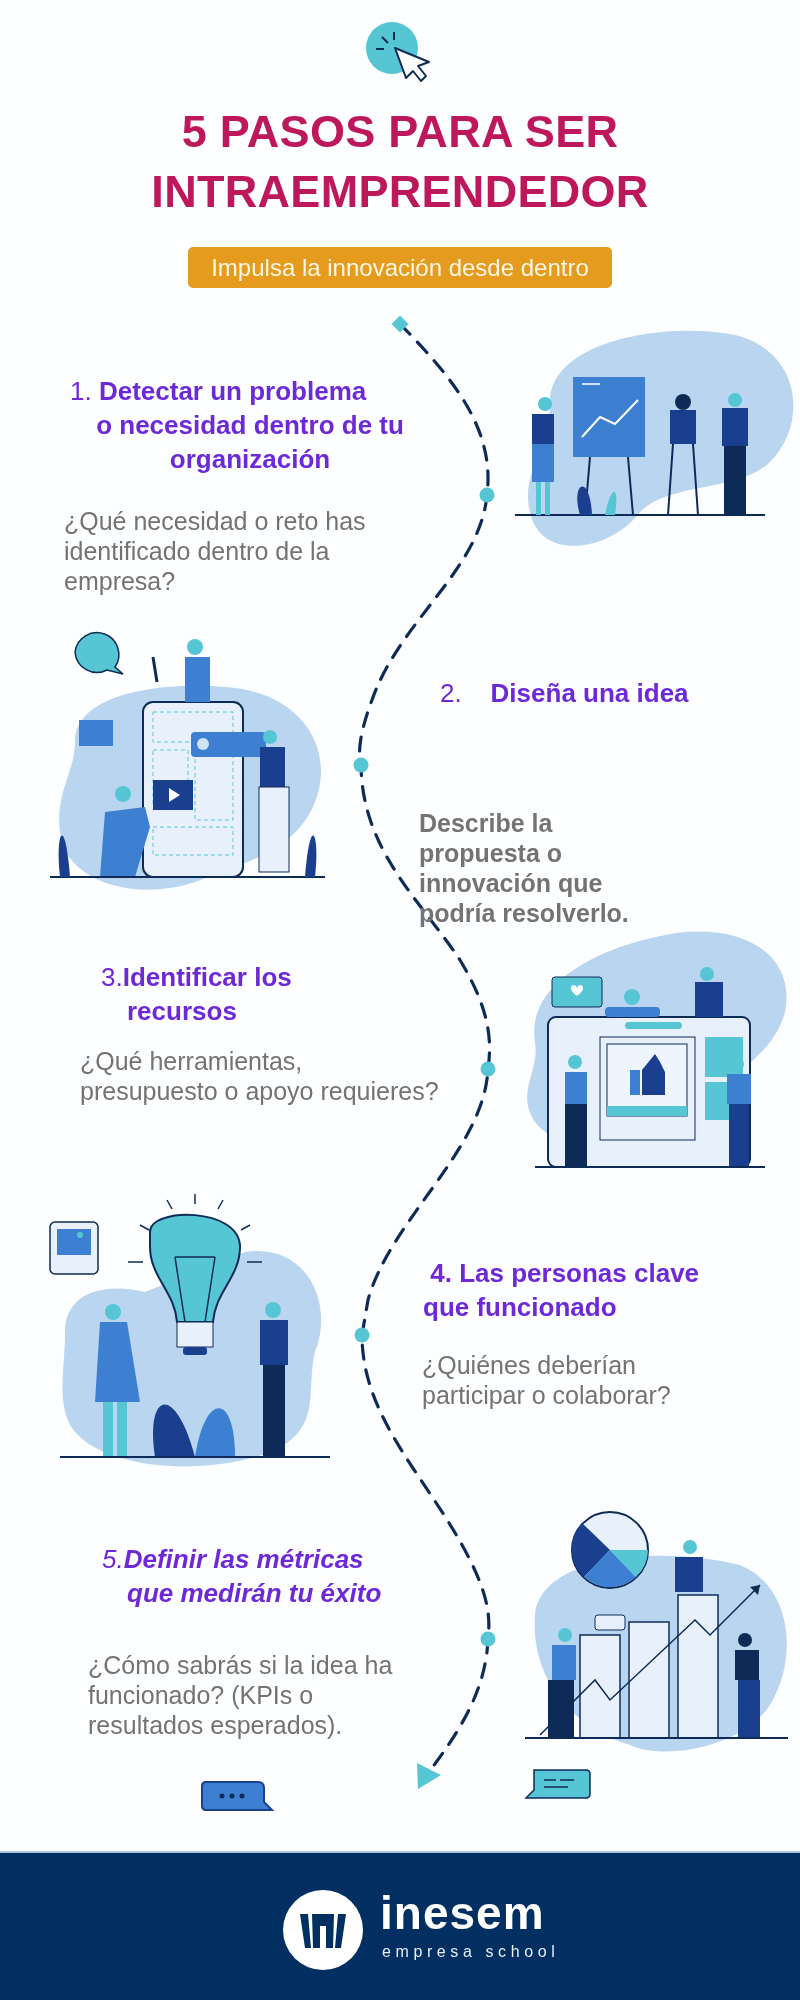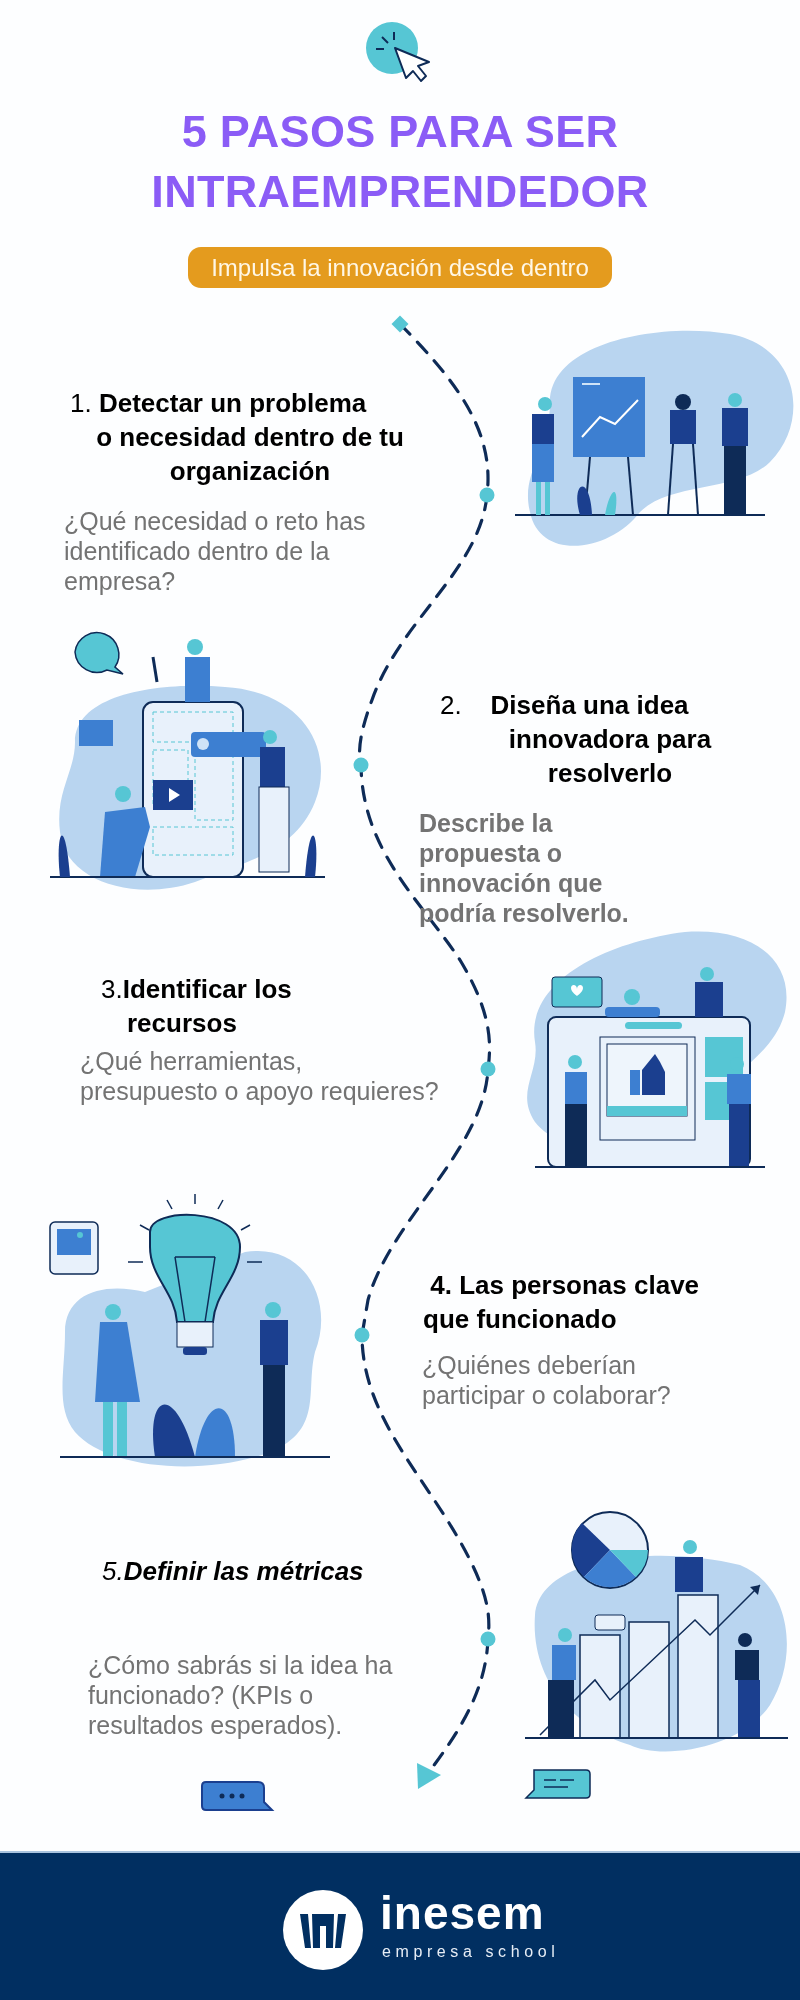--- a/index.html
+++ b/index.html
@@ -3,28 +3,28 @@
 <meta charset="utf-8">
 <style>
   * { box-sizing: border-box; margin: 0; padding: 0; }
   html, body { width: 800px; height: 2000px; background: #fdfeff; overflow: hidden; }
   body { position: relative; font-family: "Liberation Sans", "DejaVu Sans", sans-serif; color: #0e2b57; }
 
   .abs { position: absolute; }
 
   
   .cursor-icon { left: 360px; top: 14px; width: 80px; height: 80px; }
-  .title { left: 0; width: 800px; top: 102px; text-align: center; color: #8b5cf6; font-weight: 700; font-size: 45px; line-height: 60px; letter-spacing: 0.3px; }
-  .badge { left: 188px; top: 247px; width: 424px; height: 41px; background: #e49b1e; border-radius: 13px; color: #fff7e6; font-size: 24px; line-height: 41px; text-align: center; }
+  .title { left: 0; width: 800px; top: 102px; text-align: center; color: #be185d; font-weight: 700; font-size: 45px; line-height: 60px; letter-spacing: 0.3px; }
+  .badge { left: 188px; top: 247px; width: 424px; height: 41px; background: #e49b1e; border-radius: 5px; color: #fff7e6; font-size: 24px; line-height: 41px; text-align: center; }
 
   
   .path-svg { left: 0; top: 0; width: 800px; height: 1850px; pointer-events: none; }
 
   
-  .step-title { color: #000000; font-weight: 700; font-size: 26px; line-height: 34px; margin-top: 12px; }
+  .step-title { color: #6d28d9; font-weight: 700; font-size: 26px; line-height: 34px; }
   .step-num { font-weight: 400; }
   .step-desc { color: #737373; font-size: 25px; line-height: 30px; }
 
   .s1-title { left: 70px; top: 374px; width: 340px; }
   .s1-title .l1 { display: block; }
   .s1-title .rest { display: block; text-align: center; padding-left: 20px; }
   .s1-desc { left: 64px; top: 506px; width: 380px; }
 
   .s2-title { left: 440px; top: 676px; width: 300px; }
   .s2-title .rest { display: block; text-align: center; padding-left: 40px; }
@@ -101,21 +101,20 @@
   <line x1="183" y1="132" x2="188" y2="203" stroke="#0e2b57" stroke-width="2"></line>
   <circle cx="225" cy="88" r="7" fill="#56c6d4"></circle>
   <rect x="212" y="96" width="26" height="38" fill="#1b3f8f"></rect>
   <rect x="214" y="134" width="22" height="69" fill="#0e2b57"></rect>
   <path d="M70 203 C 60 170, 80 160, 82 203" fill="#1b3f8f"></path>
   <path d="M95 203 C 100 175, 110 170, 105 203" fill="#56c6d4"></path>
 </svg>
 
 <div class="abs step-title s2-title">
   <span class="step-num">2.</span>&nbsp;&nbsp;&nbsp;&nbsp;<span>Diseña una idea</span>
-  <span class="rest">innovadora para resolverlo</span>
 </div>
 <div class="abs step-desc s2-desc">Describe la propuesta o innovación que podría resolverlo.</div>
 
 <svg class="abs ill" style="left:45px;top:612px;width:300px;height:300px" viewBox="0 0 300 300">
   <path d="M30 130 C 30 80, 120 70, 180 75 C 260 80, 290 140, 270 190 C 250 240, 200 250, 150 270 C 90 290, 20 270, 15 220 C 10 180, 30 160, 30 130 Z" fill="#b9d5f0"></path>
   <path d="M30 40 A 22 22 0 1 1 70 55 L 78 62 L 62 58 A 22 22 0 0 1 30 40 Z" fill="#56c6d4" stroke="#0e2b57" stroke-width="1.5"></path>
   <rect x="98" y="90" width="100" height="175" rx="10" fill="#e8f1fb" stroke="#0e2b57" stroke-width="2"></rect>
   <rect x="108" y="100" width="80" height="30" fill="none" stroke="#56c6d4" stroke-dasharray="4 3"></rect>
   <rect x="108" y="138" width="35" height="55" fill="none" stroke="#56c6d4" stroke-dasharray="4 3"></rect>
   <rect x="150" y="138" width="38" height="70" fill="none" stroke="#56c6d4" stroke-dasharray="4 3"></rect>
@@ -201,20 +200,21 @@
   <circle cx="228" cy="118" r="8" fill="#56c6d4"></circle>
   <rect x="215" y="128" width="28" height="45" fill="#1b3f8f"></rect>
   <rect x="218" y="173" width="22" height="92" fill="#0e2b57"></rect>
   <path d="M110 265 C 100 200, 130 190, 150 265" fill="#1b3f8f"></path>
   <path d="M150 265 C 160 200, 190 200, 190 265" fill="#3d7fd1"></path>
   <line x1="15" y1="265" x2="285" y2="265" stroke="#0e2b57" stroke-width="2"></line>
 </svg>
 
 <div class="abs step-title s5-title">
   <span class="step-num">5.</span><span>Definir las métricas</span><br>
+  <span style="padding-left:25px">que medirán tu éxito</span>
 </div>
 <div class="abs step-desc s5-desc">¿Cómo sabrás si la idea ha funcionado? (KPIs o resultados esperados).</div>
 
 <svg class="abs ill" style="left:510px;top:1505px;width:290px;height:260px" viewBox="0 0 290 260">
   <path d="M25 110 C 30 50, 150 40, 230 60 C 280 80, 290 150, 260 200 C 230 245, 150 255, 120 240 C 70 225, 20 180, 25 110 Z" fill="#b9d5f0"></path>
   <circle cx="100" cy="45" r="38" fill="#e8f1fb" stroke="#0e2b57" stroke-width="2"></circle>
   <path d="M100 45 L 72 18 A 38 38 0 0 0 74 72 Z" fill="#1b3f8f"></path>
   <path d="M100 45 L 74 72 A 38 38 0 0 0 126 72 Z" fill="#3d7fd1"></path>
   <path d="M100 45 L 126 72 A 38 38 0 0 0 138 45 Z" fill="#56c6d4"></path>
   <rect x="70" y="130" width="40" height="103" fill="#e8f1fb" stroke="#0e2b57" stroke-width="1.5"></rect>

